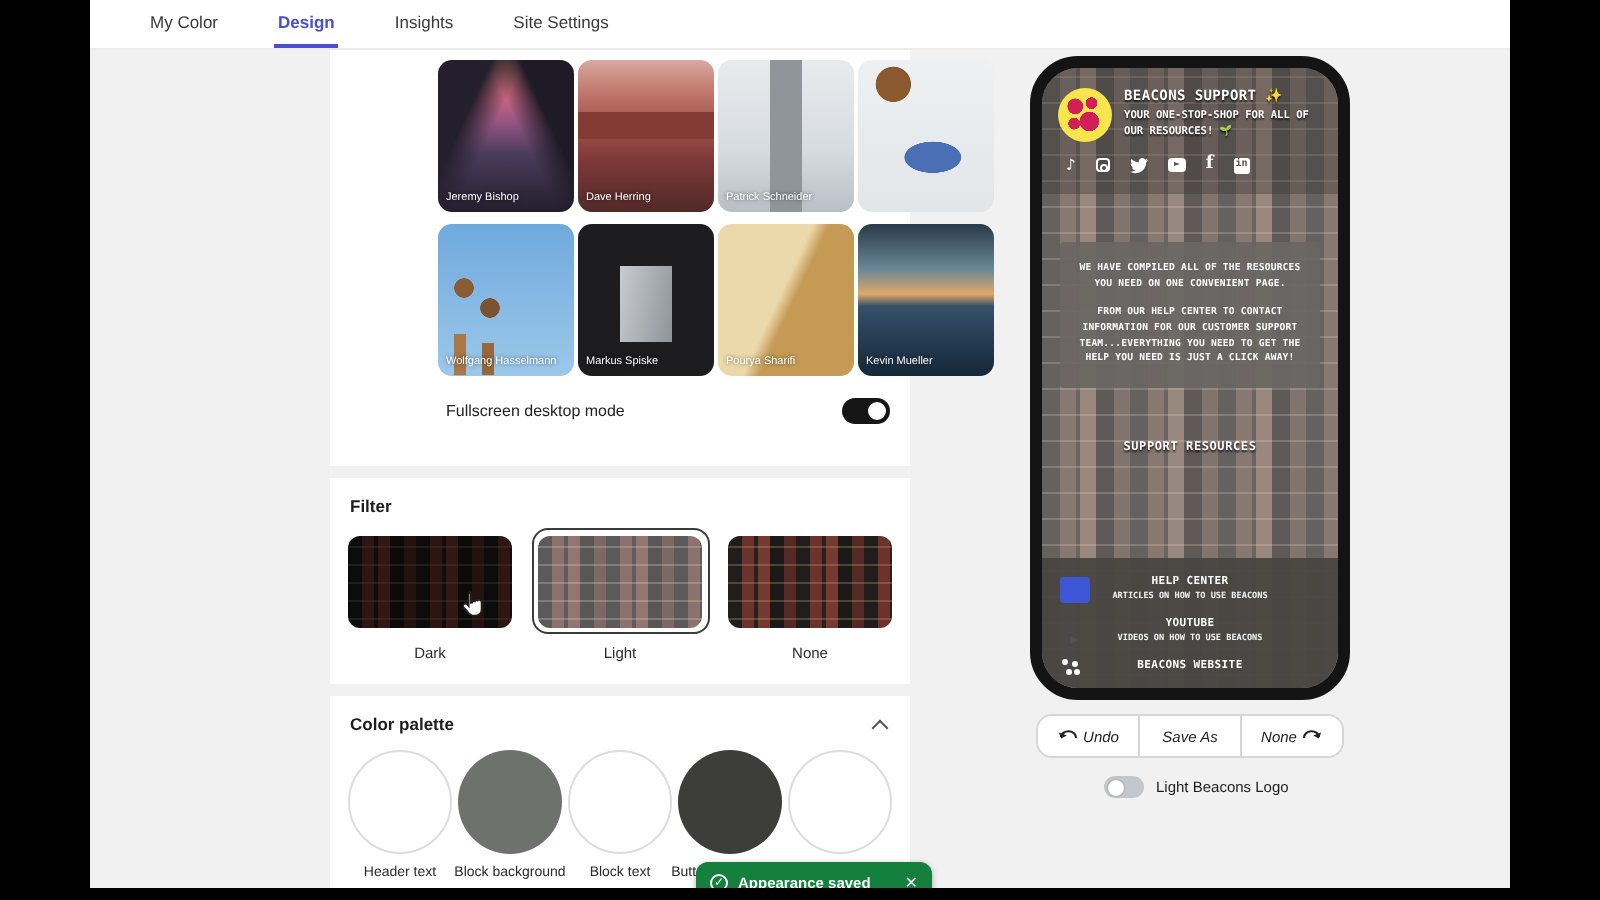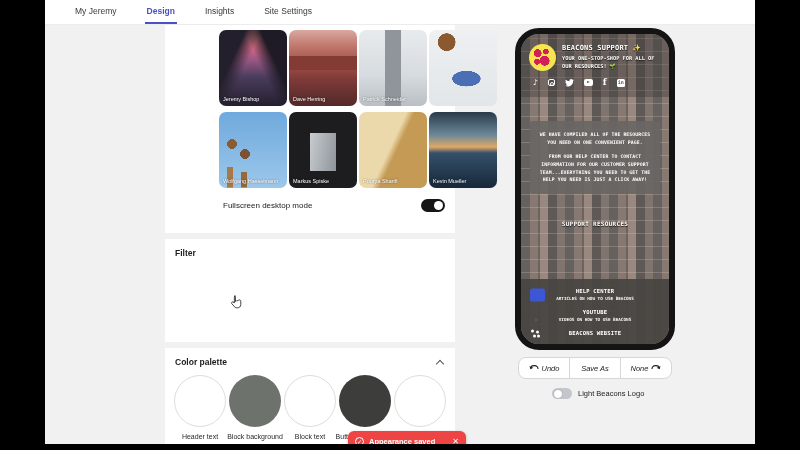--- a/index.html
+++ b/index.html
@@ -112,21 +112,21 @@
 
   .cursor { position:absolute; left:230px; top:295px; z-index:70; pointer-events:none; }
 </style>
 </head>
 <body>
 
 <div class="stage">
   <div class="content">
 
     <div class="nav">
-      <div class="tab">My Jeremy</div>
+      <div class="tab">My Color</div>
       <div class="tab active">Design</div>
       <div class="tab">Insights</div>
       <div class="tab">Site Settings</div>
     </div>
 
     <div class="card card1">
       <div class="grid">
         <div class="photo ph0">
             <span class="credit">Jeremy Bishop</span>
           </div>
@@ -155,20 +155,46 @@
       <div class="toggle-row">
         <span class="lbl">Fullscreen desktop mode</span>
         <div class="switch on">
             <div class="knob"></div>
           </div>
       </div>
     </div>
 
     <div class="card card2">
       <div class="sec-title">Filter</div>
+      <div class="filter-row">
+        <div class="fopt f-dark">
+          <div class="fthumb-wrap">
+              <div class="fthumb">
+                <div class="books"></div>
+              </div>
+            </div>
+          <div class="flabel">Dark</div>
+        </div>
+        <div class="fopt f-light selected">
+          <div class="fthumb-wrap">
+              <div class="fthumb">
+                <div class="books"></div>
+              </div>
+            </div>
+          <div class="flabel">Light</div>
+        </div>
+        <div class="fopt f-none">
+          <div class="fthumb-wrap">
+              <div class="fthumb">
+                <div class="books"></div>
+              </div>
+            </div>
+          <div class="flabel">None</div>
+        </div>
+      </div>
     </div>
 
     <div class="card card3">
       <div class="palette-head">
         <span class="t">Color palette</span>
         <span class="caret"></span>
       </div>
       <div class="swatches">
         <div class="sw">
           <div class="dot" style="background: rgb(255, 255, 255);"></div>
@@ -271,21 +297,21 @@
     </div>
   </div>
 
   <div class="hide-row">
     <div class="switch off">
         <div class="knob"></div>
       </div>
     <span class="hl">Light Beacons Logo</span>
   </div>
 
-  <div class="toast" style="background: #ef4444;">
+  <div class="toast" style="background: #15803d;">
     <span class="chk">✓</span>
     <span class="msg">Appearance saved</span>
     <span class="x">✕</span>
   </div>
 
   <div class="cursor">
     <svg width="13" height="15" viewBox="0 0 12 14">
         <path d="M4 1c.6 0 1 .4 1 1v4l.6-.1c.2-.6.8-.8 1.3-.6.2-.5.8-.7 1.3-.4.2-.3.7-.4 1.1-.2.5.2.7.6.7 1.2v3c0 2-1.4 3.1-3.3 3.1-1.6 0-2.4-.6-3.2-1.8L1.6 8.1c-.4-.6-.2-1.3.4-1.6.5-.3 1-.1 1.4.3l.6.7V2c0-.6.4-1 1-1z" fill="#fff" stroke="#222" stroke-width=".8"></path>
       </svg>
   </div>

